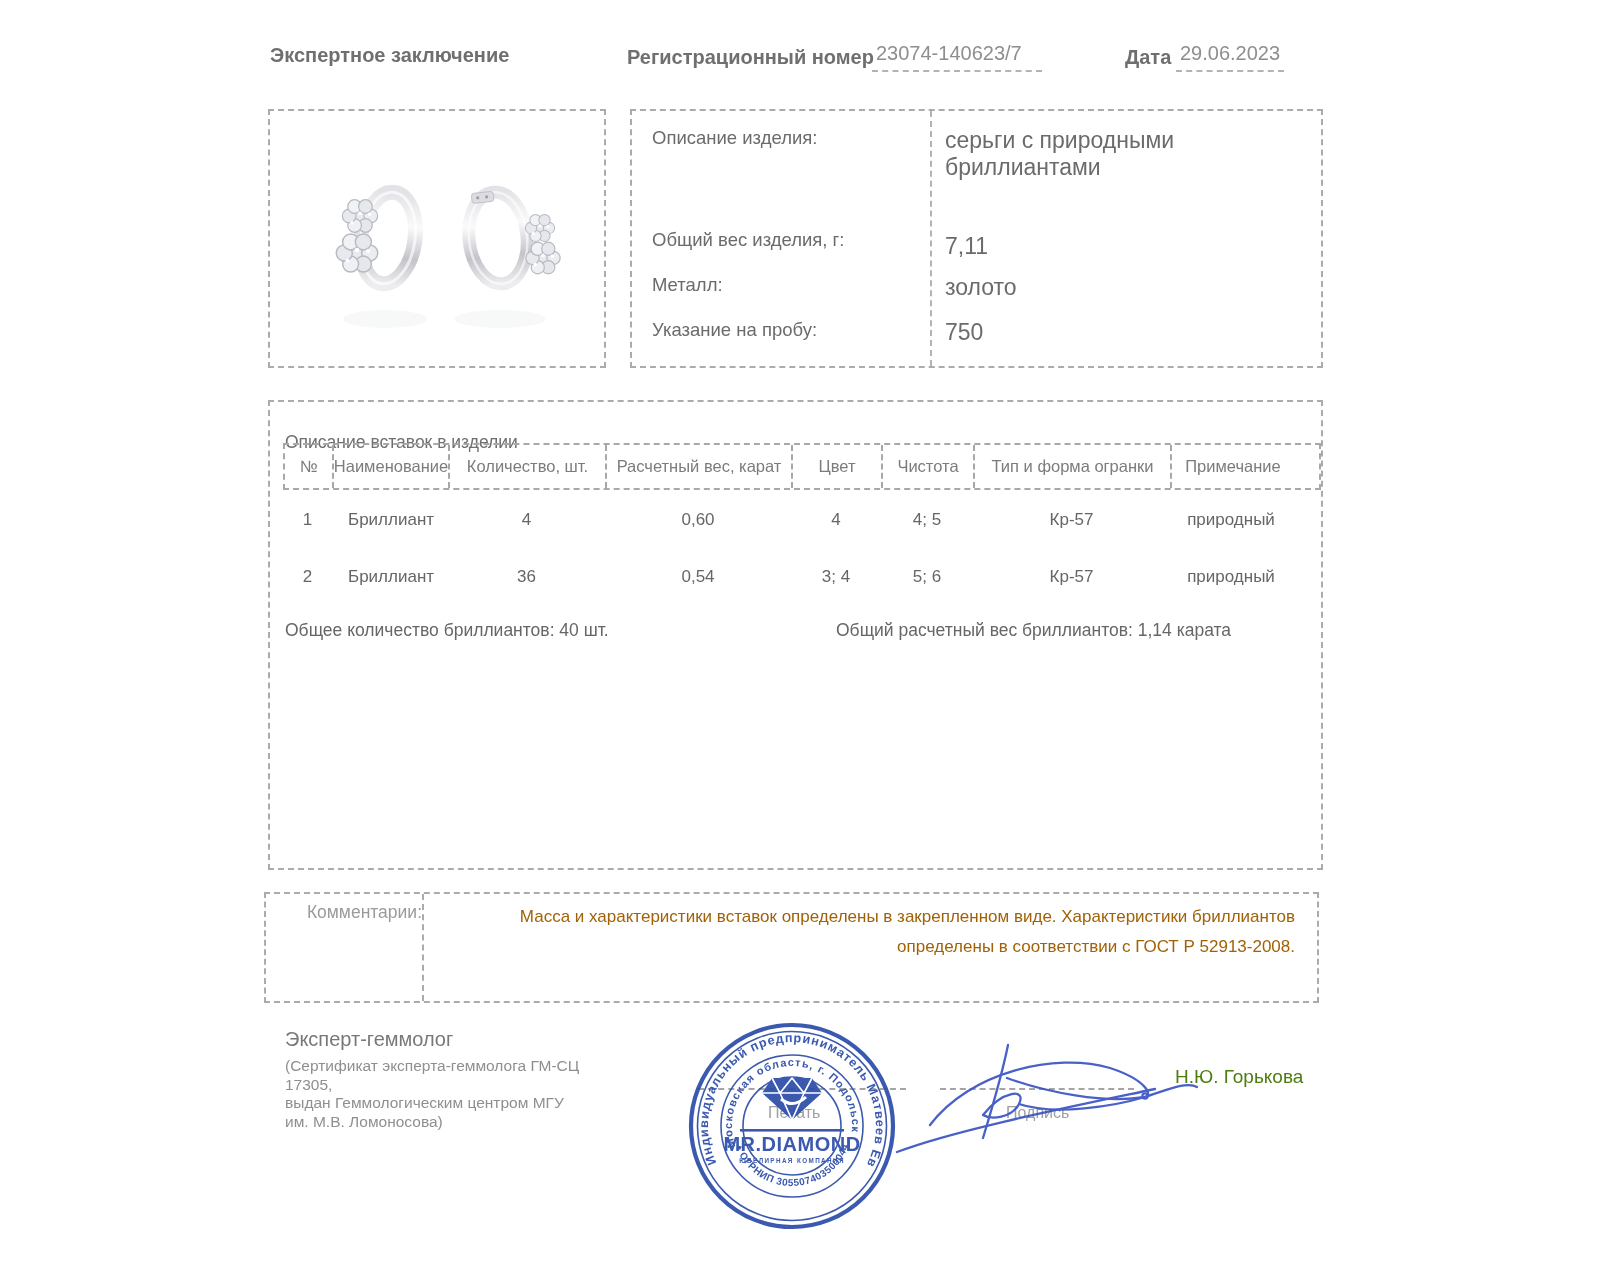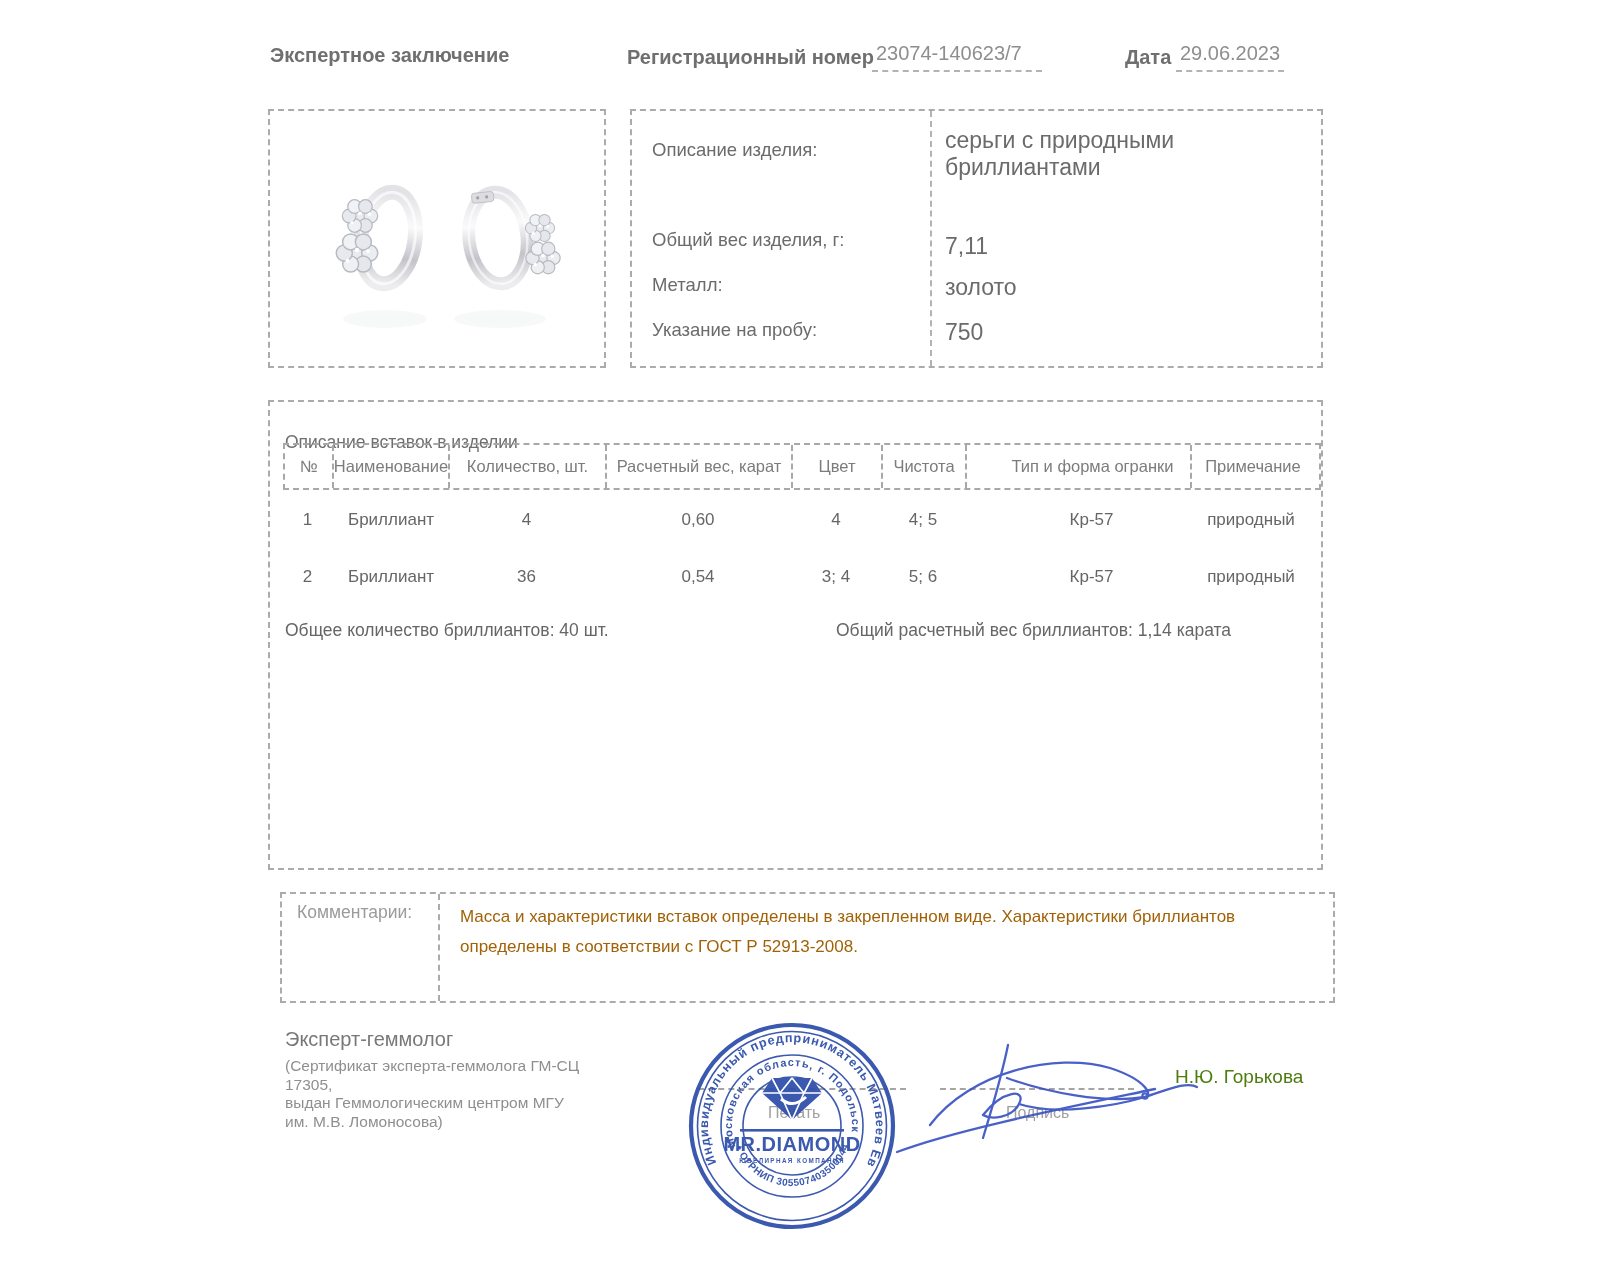--- a/index.html
+++ b/index.html
@@ -31,21 +31,21 @@
     white-space:nowrap; overflow:visible;
   }
   .hdr-row .cell:last-child { border-right:none; }
   .data-row { position:absolute; left:13px; width:1038px; height:36px; display:flex; }
   .data-row .cell {
     display:flex; align-items:center; justify-content:center;
     font-size:17px; color:#666666; white-space:nowrap;
   }
   .data-row .cell.left { justify-content:flex-start; padding-left:16px; }
   .c0{width:49px;} .c1{width:116px;} .c2{width:157px;} .c3{width:186px;}
-  .c4{width:90px;} .c5{width:84px;text-align:right;} .c6{width:197px;margin-left:28px;} .c7{width:122px;}
+  .c4{width:90px;} .c5{width:92px;text-align:right;} .c6{width:197px;} .c7{width:122px;}
   .sum-row { position:absolute; top:218px; left:0; width:100%; height:28px; font-size:17.5px; color:#666666; }
 
   
   .com-label-cell {
     position:absolute; left:0; top:0; bottom:0; width:158px;
     border-right:2px dashed #ababab; padding:8px 0 0 15px;
     font-size:17.5px; color:#9b9b9b;
   }
   .com-text { position:absolute; left:178px; right:22px; top:8px; font-size:17px; line-height:30px; color:#a16207; }
 
@@ -110,21 +110,21 @@
         <circle cx="212" cy="85" r="1.6" fill="#9fa2aa"></circle>
         <circle cx="221" cy="85" r="1.6" fill="#9fa2aa"></circle>
       </g>
       <use href="#flw" transform="translate(270,117) scale(1.45)"></use>
       <use href="#flw" transform="translate(273,147) scale(1.7)"></use>
     </svg>
   </div>
 
   <div class="abs dashed-box" style="left:630px; top:109px; width:693px; height:259px;">
     <div class="desc-divider"></div>
-    <div class="desc-label" style="top:16px;margin-top:12px;">Описание изделия:</div>
+    <div class="desc-label" style="top:16px;">Описание изделия:</div>
     <div class="desc-value" style="top:16px;">серьги с природными бриллиантами</div>
     <div class="desc-label" style="top:118px;">Общий вес изделия, г:</div>
     <div class="desc-value" style="top:122px;">7,11</div>
     <div class="desc-label" style="top:163px;">Металл:</div>
     <div class="desc-value" style="top:163px;">золото</div>
     <div class="desc-label" style="top:208px;">Указание на пробу:</div>
     <div class="desc-value" style="top:208px;">750</div>
   </div>
 
   <div class="abs dashed-box" style="left:268px; top:400px; width:1055px; height:470px;">
@@ -162,21 +162,21 @@
       <div class="cell c6">Кр-57</div>
       <div class="cell c7">природный</div>
     </div>
 
     <div class="sum-row">
       <span class="abs" style="left:15px;">Общее количество бриллиантов: 40 шт.</span>
       <span class="abs" style="left:566px;text-align:center;">Общий расчетный вес бриллиантов: 1,14 карата</span>
     </div>
   </div>
 
-  <div class="abs dashed-box" style="left:280px; top:892px; width:1055px; height:111px;">
+  <div class="abs dashed-box" style="left:264px; top:892px; width:1055px; height:111px;text-align:right;">
     <div class="com-label-cell">Комментарии:</div>
     <div class="com-text">Масса и характеристики вставок определены в закрепленном виде. Характеристики бриллиантов определены в соответствии с ГОСТ Р 52913-2008.</div>
   </div>
 
   <div class="abs expert-title" style="left:285px; top:1028px;">Эксперт-геммолог</div>
   <div class="abs cert-text" style="left:285px; top:1057px; width:330px;">
     <div>(Сертификат эксперта-геммолога ГМ-СЦ 17305,</div>
     <div>выдан Геммологическим центром МГУ</div>
     <div>им. М.В. Ломоносова)</div>
   </div>

